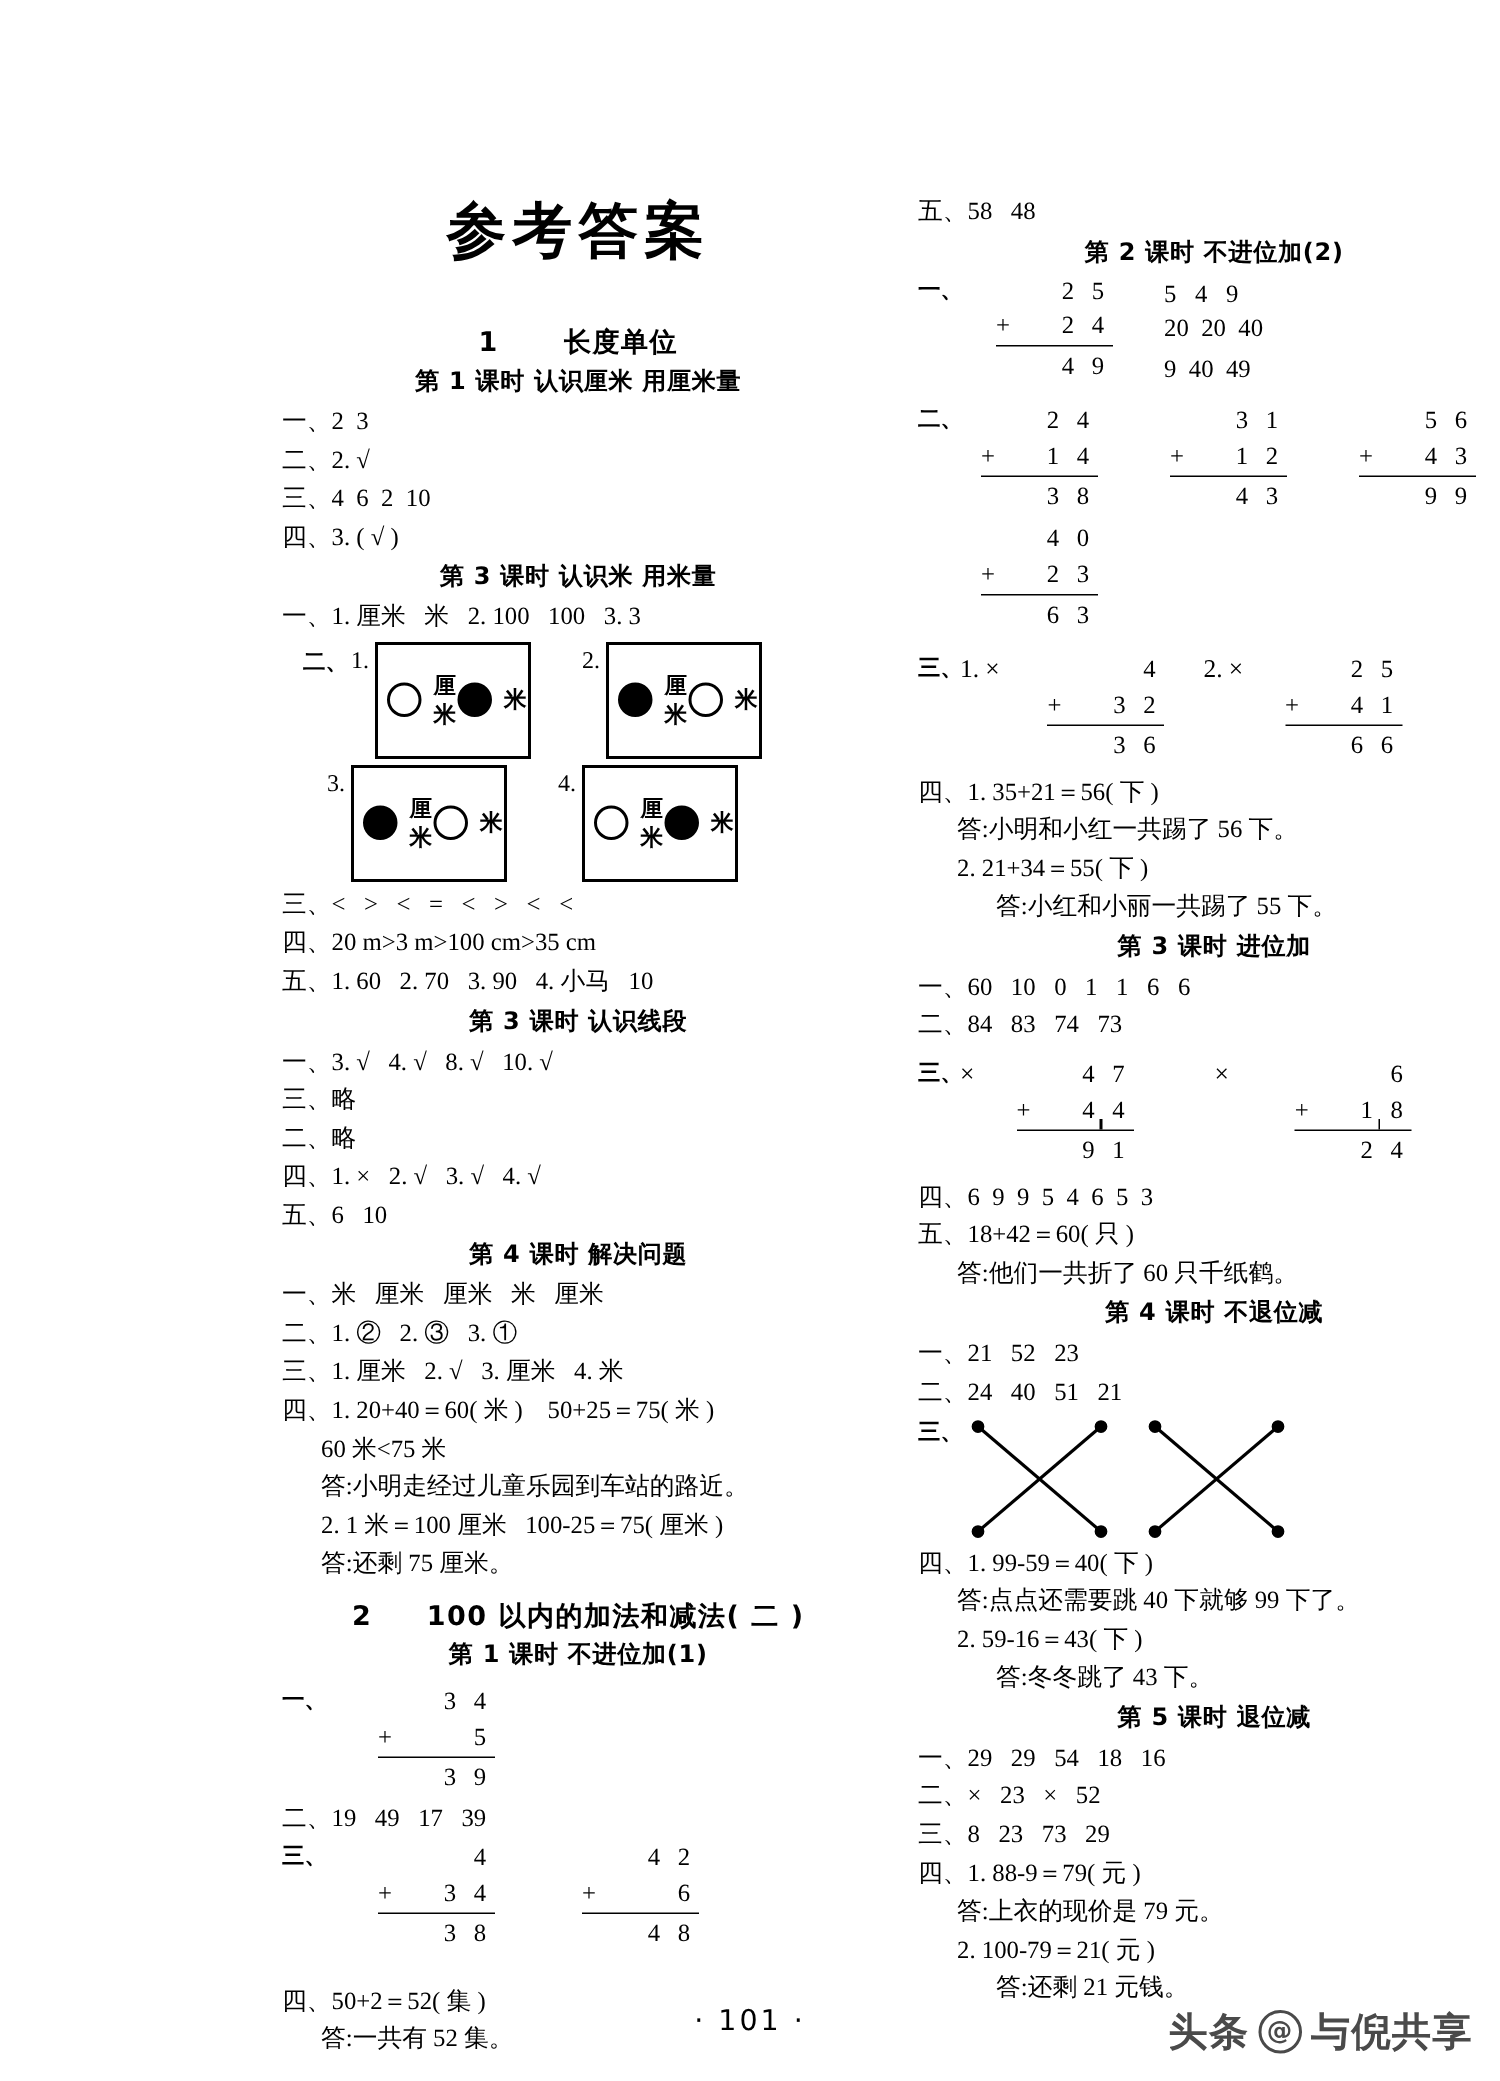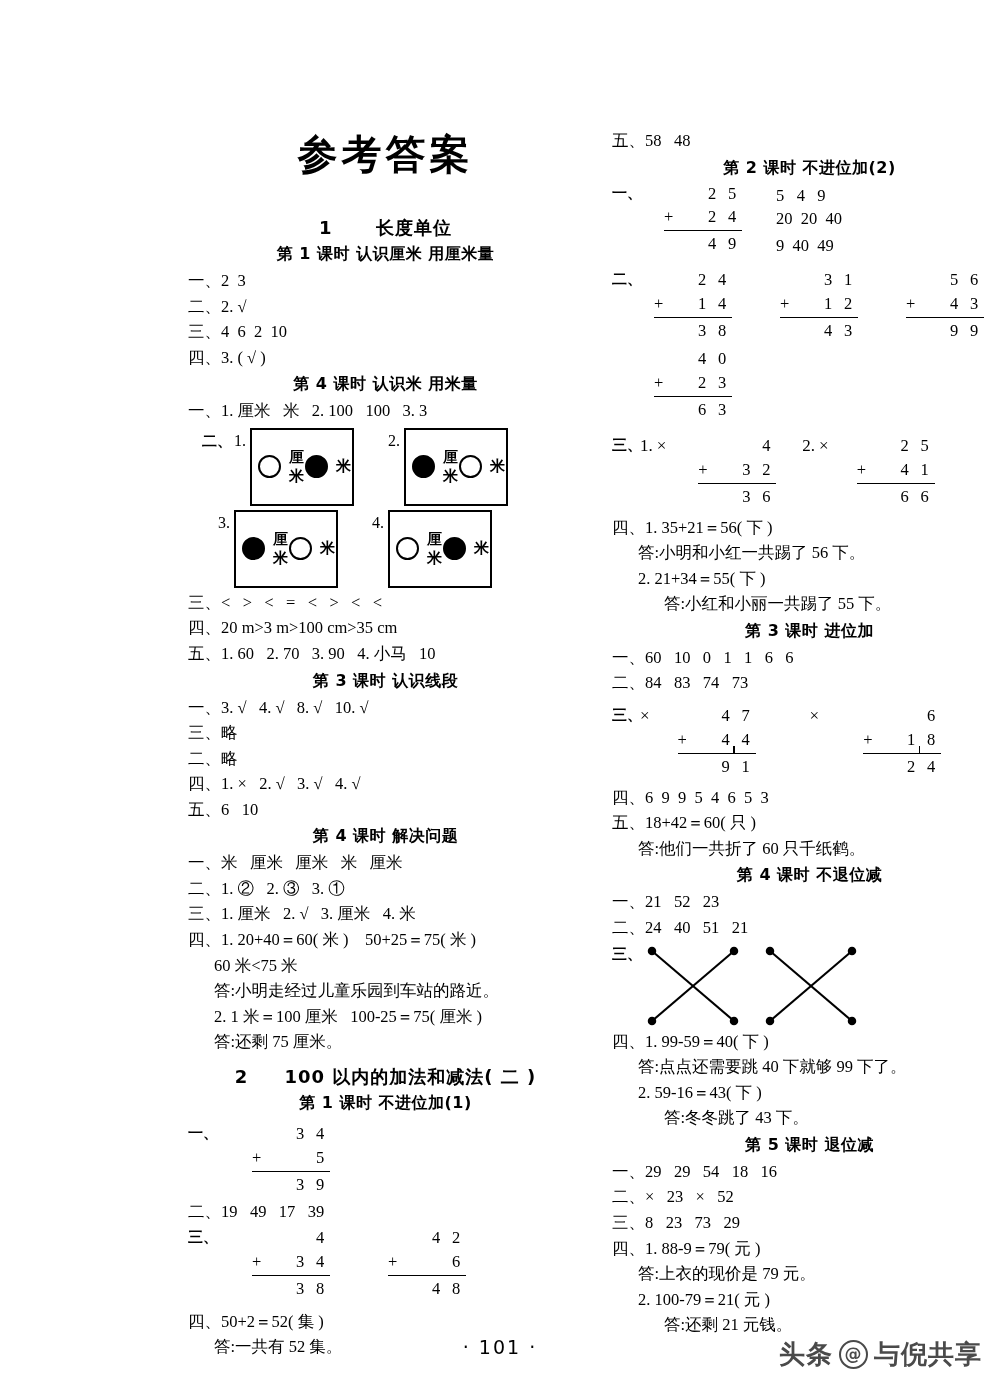--- a/index.html
+++ b/index.html
@@ -245,21 +245,21 @@
       &nbsp;&nbsp;&nbsp;&nbsp;
       <span>长度单位</span>
     </div>
 
     <div class="lesson-title">第 1 课时   认识厘米   用厘米量</div>
     <div class="ans-line">一、2  3</div>
     <div class="ans-line">二、2. √</div>
     <div class="ans-line">三、4  6  2  10</div>
     <div class="ans-line">四、3. ( √ )</div>
 
-    <div class="lesson-title">第 4 课时   认识米   用米量</div>
+    <div class="lesson-title">第 3 课时   认识米   用米量</div>
     <div class="ans-line">一、1. 厘米   米   2. 100   100   3. 3</div>
 
     <div class="boxrow">
       <div style="display:flex;align-items:flex-start;">
         <span class="num-label" style="padding-top:4px;margin-right:2px;">二、</span>
         <div class="boxwrap">
           <span class="boxnum">1.</span>
           <div class="unitbox">
             <div class="optrow">
               <span class="dot"></span>
@@ -369,21 +369,21 @@
         </div>
         <div class="vsum w2">
           <div class="r"><span class="cell">4</span><span class="cell">2</span></div>
           <div class="r"><span class="op">+</span><span class="cell"></span><span class="cell">6</span></div>
           <div class="bar"></div>
           <div class="r"><span class="cell">4</span><span class="cell">8</span></div>
         </div>
       </div>
     </div>
 
-    <div class="ans-line" style="margin-top:8px;">四、50+2＝52( 集 )</div>
+    <div class="ans-line" style="margin-top:20px;">四、50+2＝52( 集 )</div>
     <div class="ans-line indent1">答:一共有 52 集。</div>
 
   </div>
 
   <div class="col col-right">
 
     <div class="ans-line">五、58   48</div>
 
     <div class="lesson-title">第 2 课时   不进位加(2)</div>
 

